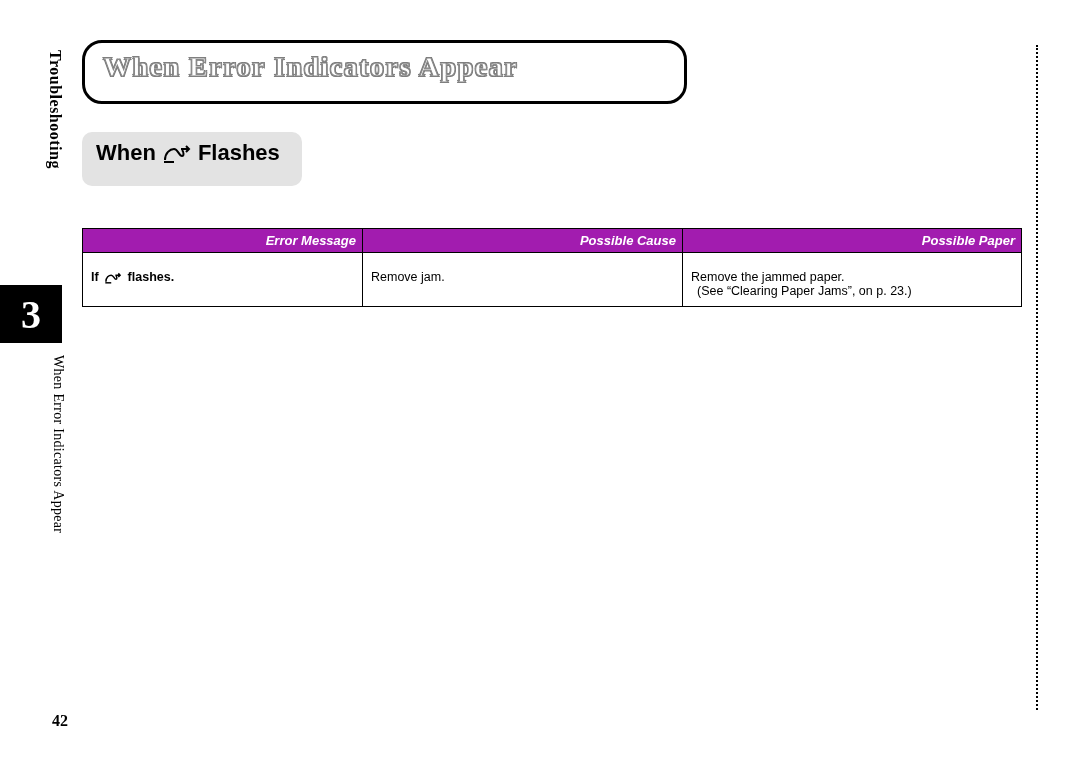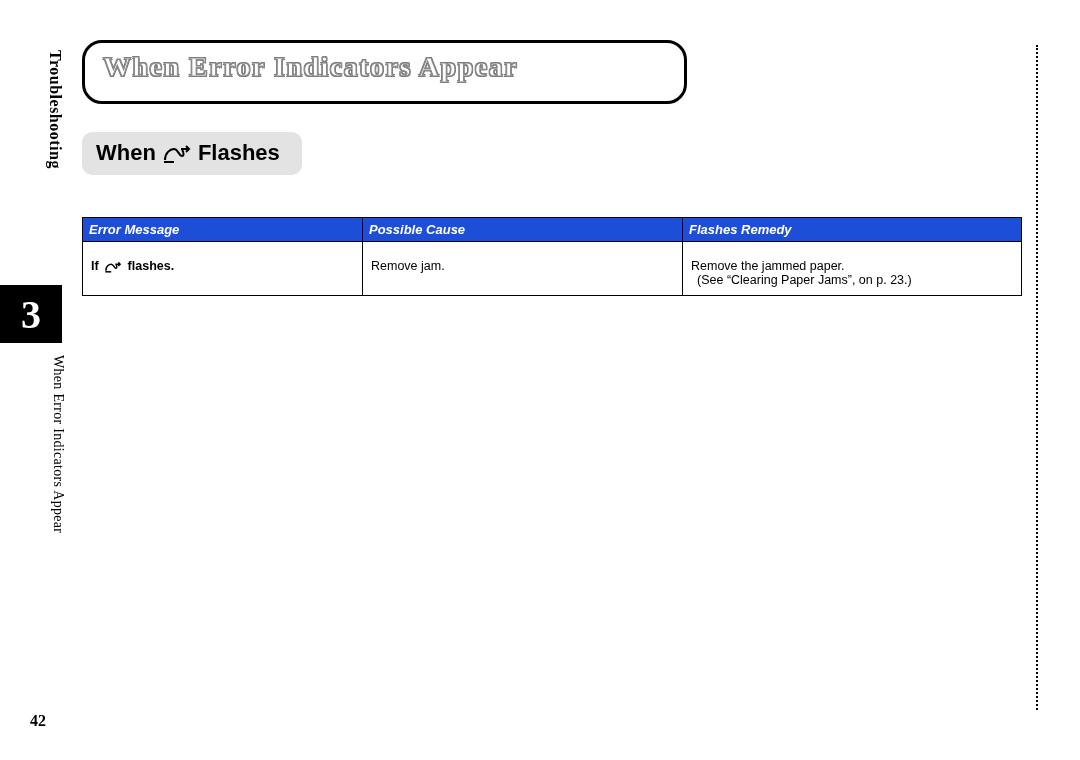--- a/index.html
+++ b/index.html
@@ -49,21 +49,21 @@
     left: 50px;
     writing-mode: vertical-rl;
     font-family: Georgia, "Times New Roman", serif;
     font-size: 14px;
     letter-spacing: 0.3px;
     color: #000;
   }
   .page-number {
     position: absolute;
     bottom: 30px;
-    left: 30px;
+    left: 52px;
     font-weight: bold;
     font-size: 16px;
     font-family: Georgia, "Times New Roman", serif;
   }
   .content {
     margin-left: 42px;
     margin-right: 10px;
   }
   .title-box {
     border: 3px solid #000;
@@ -87,41 +87,41 @@
     font-size: 14px;
     font-weight: bold;
     line-height: 1.35;
   }
   .subheading {
     display: inline-flex;
     align-items: center;
     gap: 6px;
     background: #e3e3e3;
     border-radius: 10px;
-    padding: 8px 22px 9px 14px;
+    padding: 8px 22px 20px 14px;
     font-size: 22px;
     font-weight: bold;
     margin-bottom: 42px;
   }
   .jam-icon {
     display: inline-block;
     vertical-align: middle;
   }
   .jam-icon svg { display: block; }
   table.error-table {
     width: 940px;
     border-collapse: collapse;
     font-size: 13px;
   }
   table.error-table th {
-    background: #1d4ed8;
+    background: #a21caf;
     color: #fff;
     font-weight: bold;
     font-style: italic;
-    text-align: left;
+    text-align: right;
     padding: 4px 6px;
     border: 1.8px solid #000;
   }
   table.error-table td {
     border: 1.8px solid #000;
     padding: 17px 8px 8px 8px;
     vertical-align: top;
     font-size: 12.5px;
   }
   table.error-table td.first { font-weight: bold; }
@@ -162,21 +162,21 @@
         </svg>
       </span>
       <span>Flashes</span>
     </div>
 
     <table class="error-table">
       <thead>
         <tr>
           <th class="col1">Error Message</th>
           <th class="col2">Possible Cause</th>
-          <th>Flashes Remedy</th>
+          <th>Possible Paper</th>
         </tr>
       </thead>
       <tbody>
         <tr>
           <td class="first col1">
             <span>If</span>
             <span class="tiny-icon">
               <svg width="18" height="13" viewBox="0 0 30 22">
                 <path d="M3 18 C3 11 8 7 12 7 C16 7 17 14 20 14 C22 14 22 10 20 8" fill="none" stroke="#000" stroke-width="2.5"></path>
                 <path d="M19 7 L27 7 M24 4 L27 7 L24 10" fill="none" stroke="#000" stroke-width="2.5"></path>

